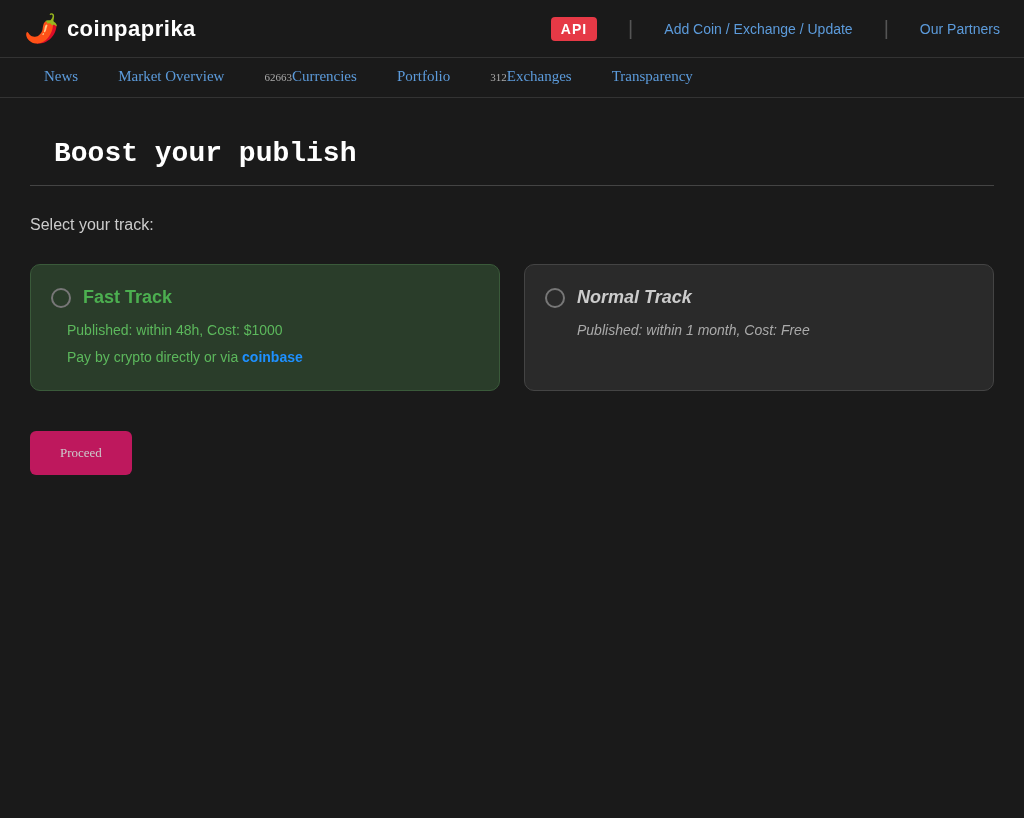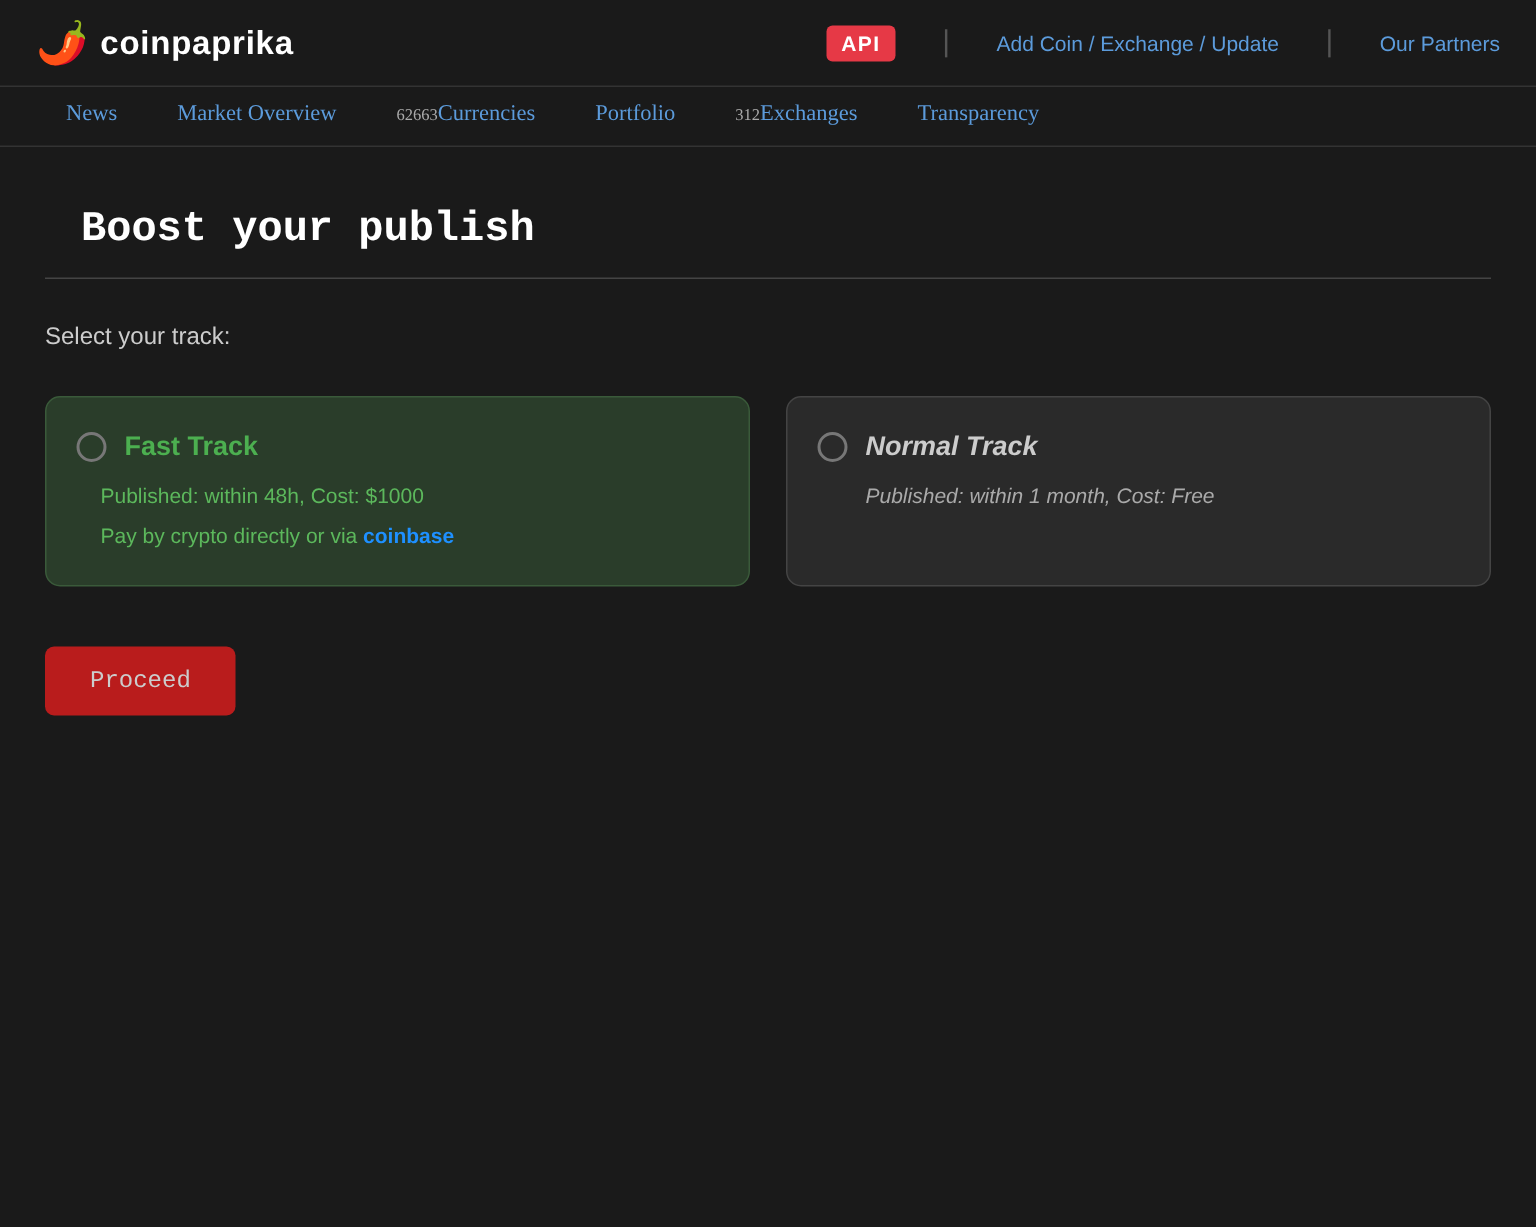--- a/index.html
+++ b/index.html
@@ -193,28 +193,28 @@
       line-height: 1.5;
     }
 
     .coinbase-text {
       font-weight: bold;
       color: #1e90ff;
     }
 
     
     .proceed-btn {
-      background-color: #b91c1c;
+      background-color: #be185d;
       color: #ccc;
       border: none;
       border-radius: 6px;
       padding: 14px 30px;
-      font-size: 16px;
-      cursor: pointer;
-      font-family: Liberation Mono, monospace;
+      font-size: 13px;
+      cursor: pointer;
+      font-family: Liberation Serif, serif;
     }
   </style>
 </head>
 <body>
 
 <div class="header">
   <div class="logo-area">
     <span class="logo-icon">🌶️</span>
     <span class="logo-text">coinpaprika</span>
   </div>

